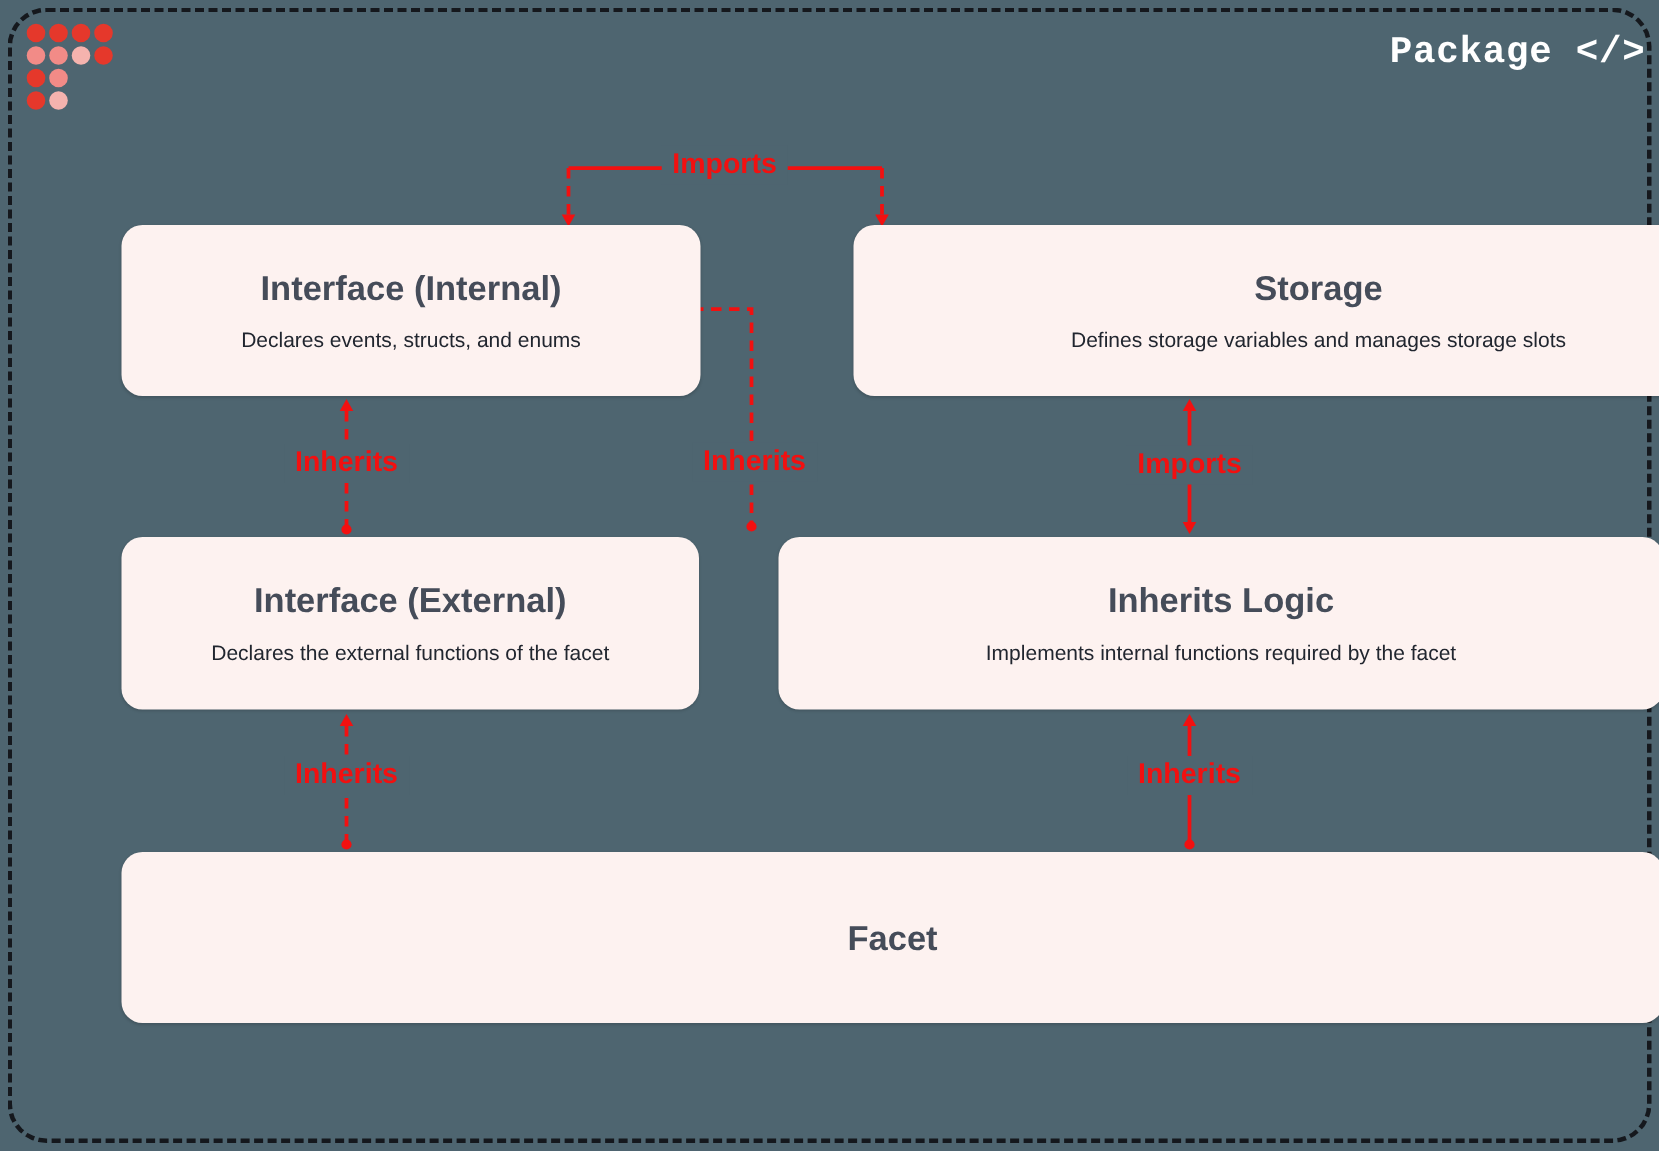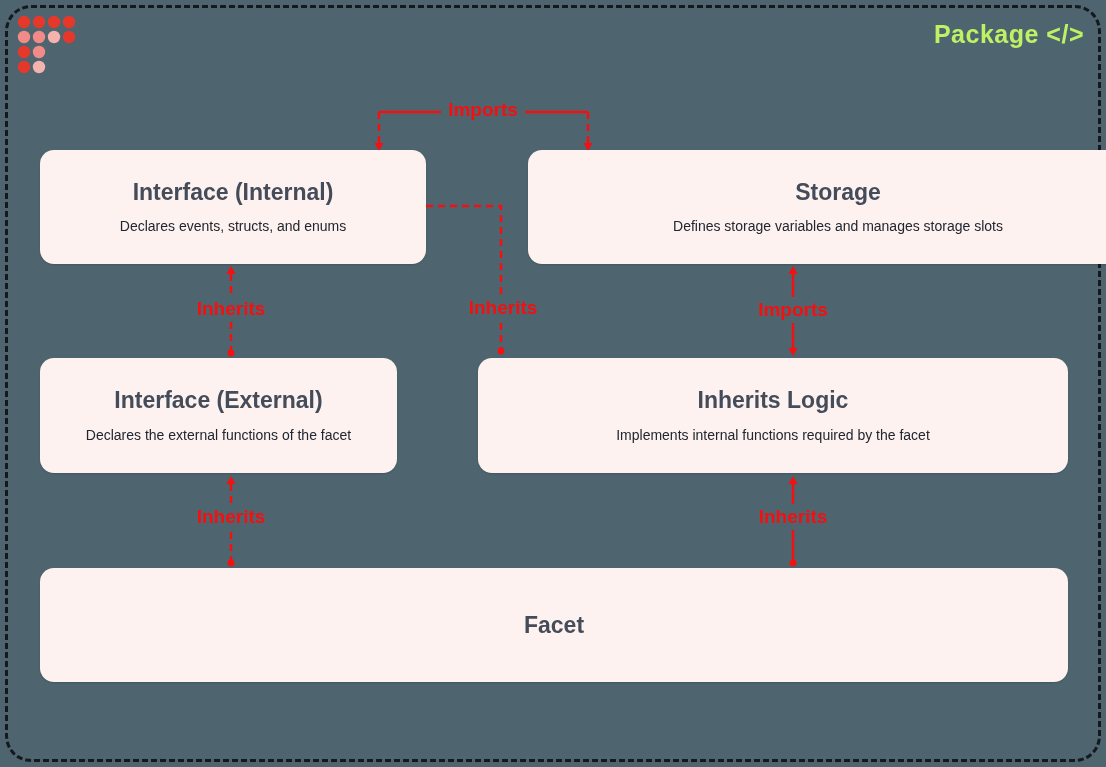--- a/index.html
+++ b/index.html
@@ -15,31 +15,31 @@
     width:1106px;height:767px;position:relative;overflow:hidden;
     background:var(--background);
     font-family:"Liberation Sans", sans-serif;
   }
   .frame{
     position:absolute;inset:5px;border:3px dashed var(--frame-border);
     border-radius:26px;pointer-events:none;
   }
   .logo{position:absolute;left:14px;top:12px;width:72px;height:72px;}
   .brand{
-    position:absolute;top:20px;right:22px;
-    font-size:25px;font-weight:bold;color:#bef264;letter-spacing:.5px;
+    position:absolute;top:20px;right:9px;
+    font-size:25px;font-weight:bold;color:#ffffff;letter-spacing:.5px;font-family:Liberation Mono, monospace;
   }
   svg.connectors{position:absolute;left:0;top:0;pointer-events:none;}
   svg.connectors path{stroke:var(--accent-red);stroke-width:2.5;fill:none;}
   svg.connectors path.dash{stroke-dasharray:7 5;}
   svg.connectors polygon, svg.connectors circle{fill:var(--accent-red);}
   .node{
     position:absolute;background:var(--node-bg);border-radius:14px;
     display:flex;flex-direction:column;align-items:center;justify-content:center;
-    gap:13px;text-align:right;box-shadow:0 1px 2px rgba(0,0,0,.15);
+    gap:13px;text-align:right;box-shadow:0 1px 2px rgba(0,0,0,.15);margin-left:41px;
   }
   .node-title{font-size:23px;font-weight:bold;color:var(--node-title);line-height:1.15;}
   .node-subtitle{font-size:14px;color:var(--node-text);line-height:1.2;}
   .edge-label{
     position:absolute;transform:translate(-50%,-50%);
     background:var(--background);padding:2px 7px;
     color:var(--accent-red);font-size:19px;font-weight:bold;white-space:nowrap;
   }
 </style>
 </head>
@@ -103,21 +103,21 @@
 <div class="node" style="left:40px;top:150px;width:386px;height:114px">
   <div class="node-title">Interface (Internal)</div>
   <div class="node-subtitle">Declares events, structs, and enums</div>
 </div>
 
 <div class="node" style="left:528px;top:150px;width:620px;height:114px">
   <div class="node-title">Storage</div>
   <div class="node-subtitle">Defines storage variables and manages storage slots</div>
 </div>
 
-<div class="node" style="left:40px;top:358px;width:357px;height:115px">
+<div class="node" style="left:40px;top:358px;width:385px;height:115px">
   <div class="node-title">Interface (External)</div>
   <div class="node-subtitle">Declares the external functions of the facet</div>
 </div>
 
 <div class="node" style="left:478px;top:358px;width:590px;height:115px">
   <div class="node-title">Inherits Logic</div>
   <div class="node-subtitle">Implements internal functions required by the facet</div>
 </div>
 
 <div class="node" style="left:40px;top:568px;width:1028px;height:114px">

